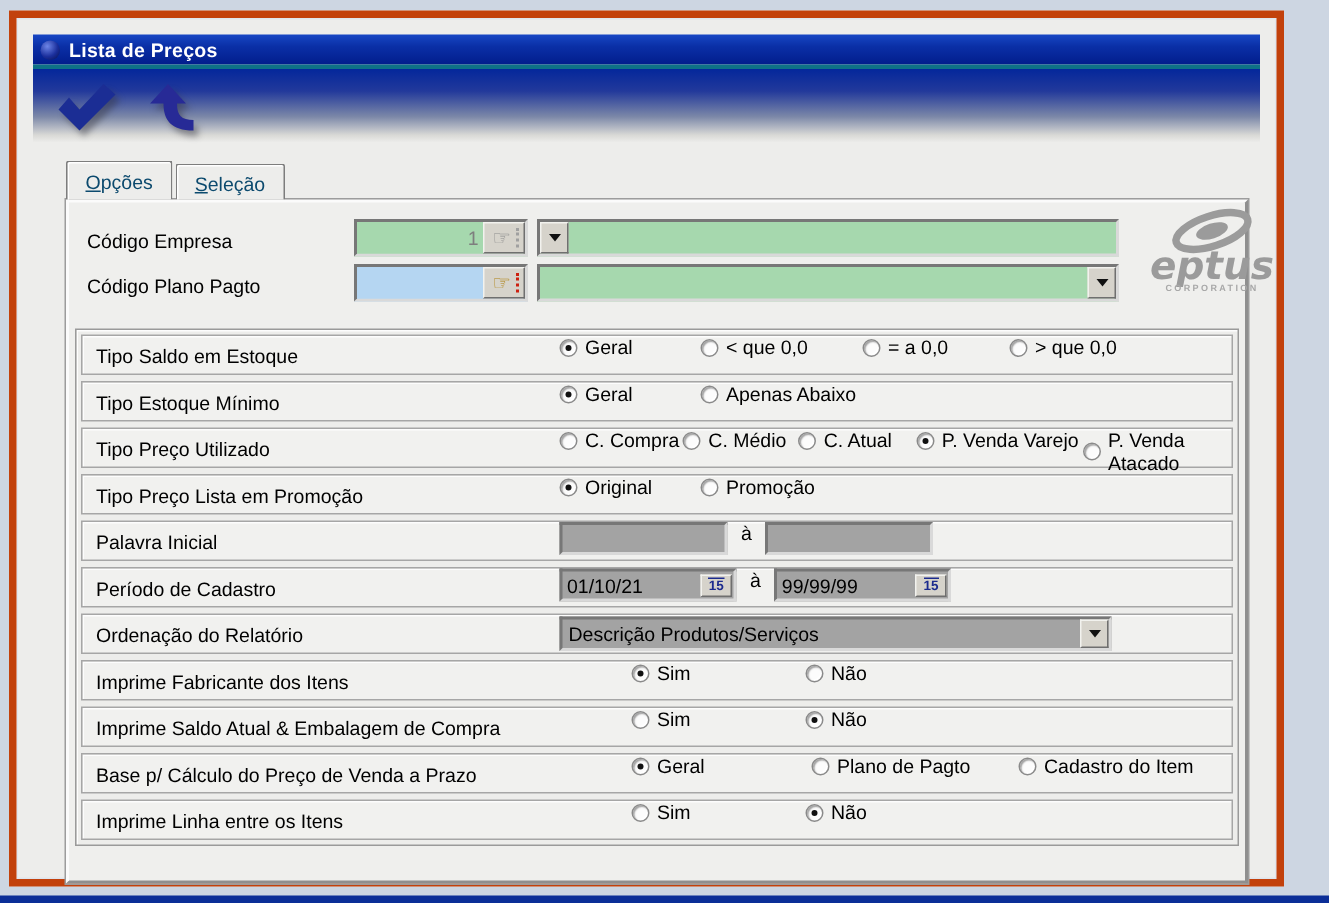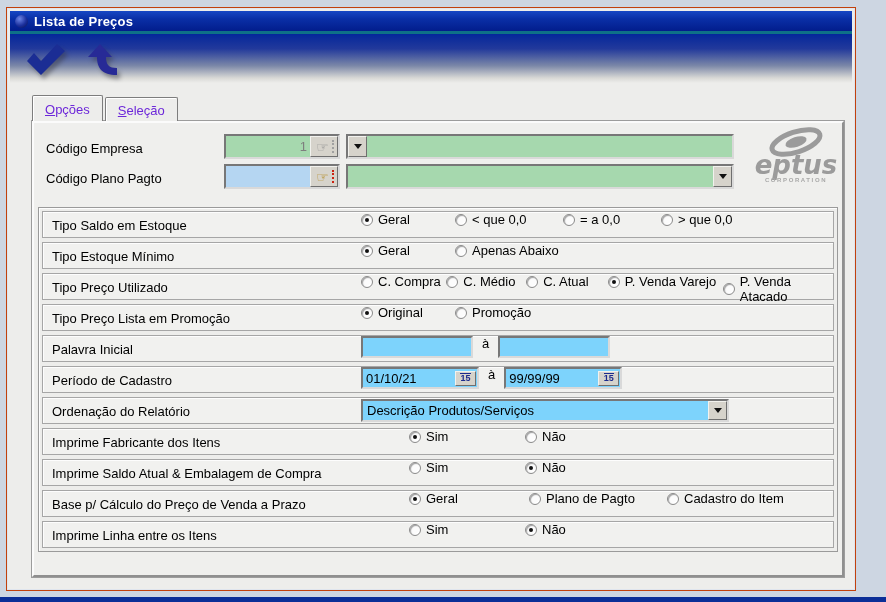--- a/index.html
+++ b/index.html
@@ -8,21 +8,21 @@
     width:886px; height:602px; position:relative; overflow:hidden;
     background:#cdd6e2;
     font-family:"Liberation Sans", sans-serif;
     -webkit-font-smoothing:antialiased;
   }
   .bottom-line { position:absolute; left:0; right:0; bottom:0; height:5px; background:#0b2e97; }
 
   
   .window {
     position:absolute; left:6px; top:7px; width:850px; height:584px;
-    background:#ededeb; border:1px solid #c2410c; padding:3px;
+    background:#ededeb; border:5px solid #c2410c; padding:11px;
     box-shadow:0 0 0 1px #dfe5ee inset;
   }
   .titlebar {
     height:23px; background:linear-gradient(180deg,#1747c4 0%,#0a2fa6 40%,#021d8c 100%);
     border-bottom:3px solid #0e7187;
     display:flex; align-items:center; gap:6px; padding:0 5px;
   }
   .sphere { width:13px; height:13px; border-radius:50%; flex:0 0 auto;
     background:radial-gradient(circle at 35% 30%, #6d86e8 0%, #1b2f9c 55%, #050f4e 100%); }
   .title-text { color:#fff; font-weight:bold; font-size:13px; letter-spacing:.2px; }
@@ -36,36 +36,36 @@
 
   
   .tabs-bar { display:flex; padding:12px 0 0 22px; background:#ededeb; height:38px; }
   .tab {
     height:26px; padding:2px 12px 0 12px; display:flex; align-items:center;
     background:#ededeb; border:1px solid #7d7d7d; border-bottom:none;
     border-top-left-radius:2px; border-top-right-radius:2px;
     box-shadow:inset 1px 1px 0 #ffffff; margin-right:2px; cursor:pointer; position:relative; z-index:2;
   }
   .tab.inactive { height:24px; margin-top:2px; }
-  .tab-label { display:block; font-size:13px; color:#6d28d9; }
+  .tab-label { display:block; font-size:13px; color:#0c4a6e; }
   .tab-label::first-letter { text-decoration:underline; }
 
   
   .page {
     margin:0 8px 0 22px; height:456px; position:relative;
     background:#efefed; border:2px solid; border-color:#fbfbfb #8f8f8f #8f8f8f #fbfbfb;
     outline:1px solid #9c9c9c;
   }
 
   
   .header-sec { position:relative; height:84px; }
   .h-label { position:absolute; left:12px; font-size:13px; white-space:nowrap; }
   .h-label.l1 { top:18px; } .h-label.l2 { top:48px; }
 
-  .sunken { border:2px solid; border-color:#777 #d9d9d9 #d9d9d9 #777; background:#7dd3fc; }
+  .sunken { border:2px solid; border-color:#777 #d9d9d9 #d9d9d9 #777; background:#a3a3a3; }
   .green-bg { background:#a6d8ae; } .blue-bg { background:#b5d6f2; }
 
   .codefield { position:absolute; left:190px; width:116px; height:25px; display:flex; }
   .codefield.r1 { top:11px; } .codefield.r2 { top:41px; }
   .codeval { flex:1; min-width:0; border:none; outline:none; font-family:inherit; font-size:13px; color:#7e7e7e; text-align:right; padding:0 3px 0 0; }
   .browse { width:28px; flex:0 0 auto; position:relative; background:#d6d3cb; border:1px solid; border-color:#f2f2ee #6f6f6f #6f6f6f #f2f2ee; display:flex; align-items:center; justify-content:center; padding:0; cursor:pointer; }
   .hand { font-size:14px; line-height:1; margin-right:3px; font-family:"DejaVu Sans", sans-serif; }
   .hand.gray { color:#8f8f8f; } .hand.gold { color:#b08418; }
   .reddots { position:absolute; right:3px; top:3px; bottom:3px; width:0; border-right:2px dotted #cc2010; }
   .reddots.dim { border-right-color:#a0a0a0; }

